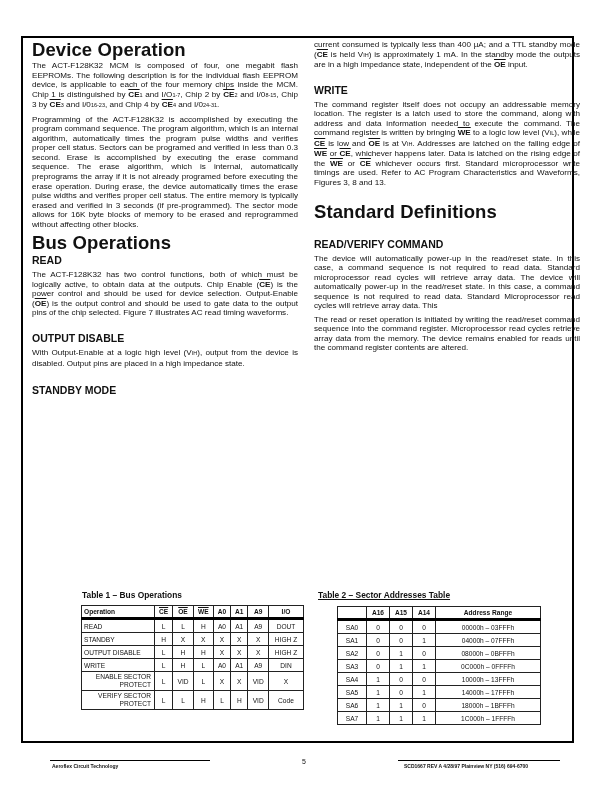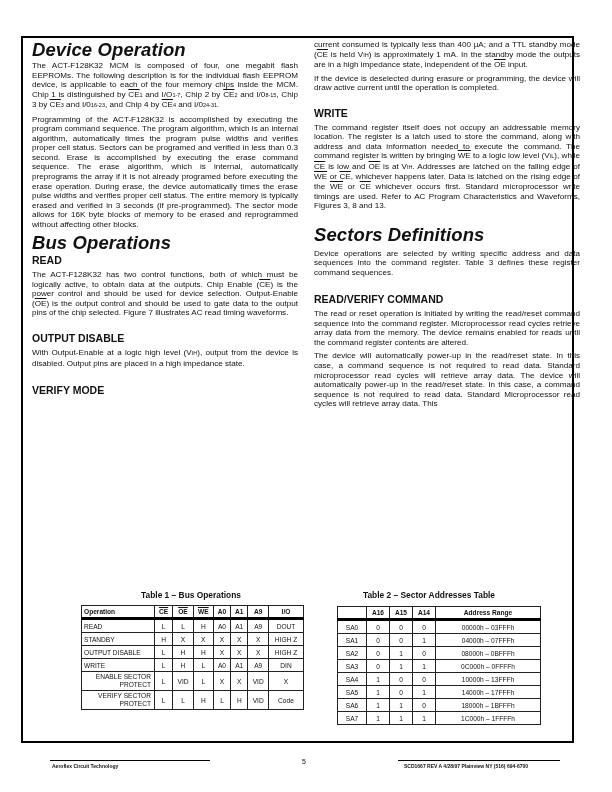--- a/index.html
+++ b/index.html
@@ -2,29 +2,29 @@
 <html><head>
 <meta charset="utf-8">
 <style>
   html, body { margin: 0; padding: 0; background: #ffffff; }
   body { width: 612px; height: 792px; position: relative; overflow: hidden; font-family: "Liberation Sans", sans-serif; color: #111; }
   .frame { position: absolute; left: 21px; top: 36px; width: 553px; height: 707px; border: 2px solid #000; box-sizing: border-box; }
   .col { position: absolute; top: 40px; width: 266px; font-size: 8.1px; line-height: 9.55px; }
   .col-left { left: 32px; }
   .col-right { left: 314px; }
   p { margin: 0 0 4px 0; text-align: justify; }
-  h1 { font-size: 18.5px; font-style: italic; font-weight: bold; margin: 0 0 1px 0; line-height: 20px; letter-spacing: 0.1px; }
+  h1 { font-size: 18.5px; font-weight: bold; margin: 0 0 1px 0; line-height: 20px; letter-spacing: 0.1px; }
   h2 { font-size: 10.5px; font-weight: bold; margin: 0 0 4px 0; line-height: 12px; }
   .gap-s { height: 3px; }
   .gap-m { height: 10px; }
   .gap-l { height: 12px; }
-  .ov { text-decoration: overline; }
+  .ov { text-decoration: overline; font-weight: bold; }
   sub, .sub { font-size: 5.5px; vertical-align: baseline; }
 
-  .tbl-title { position: absolute; font-size: 8.4px; font-weight: bold; text-align: center; }
+  .tbl-title { position: absolute; font-size: 8.4px; font-weight: bold; text-align: left; }
   table { position: absolute; border-collapse: collapse; font-size: 6.6px; }
   td, th { border: 1px solid #222; text-align: center; padding: 0 2px; height: 12px; }
   th { font-weight: bold; border-bottom: 3px solid #000; height: 11px; }
   .op { text-align: left; padding-left: 2px; }
   .op2 { text-align: right; padding-right: 3px; line-height: 8px; }
   .tall td { height: 18px; }
 
   .footer-line { position: absolute; height: 1px; background: #000; top: 760px; }
   .footer-text { position: absolute; top: 763px; font-size: 5px; font-weight: bold; }
   .page-num { position: absolute; top: 758px; left: 302px; font-size: 7px; }
@@ -38,37 +38,35 @@
   <h1>Device Operation</h1>
   <p>The ACT-F128K32 MCM is composed of four, one megabit flash EEPROMs. The following description is for the individual flash EEPROM device, is applicable to each of the four memory chips inside the MCM. Chip 1 is distinguished by <span class="ov">CE</span><span class="sub">1</span> and I/O<span class="sub">1-7</span>, Chip 2 by <span class="ov">CE</span><span class="sub">2</span> and I/0<span class="sub">8-15</span>, Chip 3 by <span class="ov">CE</span><span class="sub">3</span> and I/0<span class="sub">16-23</span>, and Chip 4 by <span class="ov">CE</span><span class="sub">4</span> and I/0<span class="sub">24-31</span>.</p>
   <p>Programming of the ACT-F128K32 is accomplished by executing the program command sequence. The program algorithm, which is an internal algorithm, automatically times the program pulse widths and verifies proper cell status. Sectors can be programed and verified in less than 0.3 second. Erase is accomplished by executing the erase command sequence. The erase algorithm, which is internal, automatically preprograms the array if it is not already programed before executing the erase operation. During erase, the device automatically times the erase pulse widths and verifies proper cell status. The entire memory is typically erased and verified in 3 seconds (if pre-programmed). The sector mode allows for 16K byte blocks of memory to be erased and reprogrammed without affecting other blocks.</p>
   <h1>Bus Operations</h1>
   <h2>READ</h2>
   <p>The ACT-F128K32 has two control functions, both of which must be logically active, to obtain data at the outputs. Chip Enable (<span class="ov">CE</span>) is the power control and should be used for device selection. Output-Enable (<span class="ov">OE</span>) is the output control and should be used to gate data to the output pins of the chip selected. Figure 7 illustrates AC read timing waveforms.</p>
   <div class="gap-m"></div>
   <h2>OUTPUT DISABLE</h2>
   <p>With Output-Enable at a logic high level (V<span class="sub">IH</span>), output from the device is disabled. Output pins are placed in a high impedance state.</p>
   <div class="gap-l"></div>
-  <h2>VERIFY MODE</h2>
+  <h2>STANDBY MODE</h2>
 </div>
 
 <div class="col col-right">
   <p>current consumed is typically less than 400 µA; and a TTL standby mode (<span class="ov">CE</span> is held V<span class="sub">IH</span>) is approximately 1 mA. In the standby mode the outputs are in a high impedance state, independent of the <span class="ov">OE</span> input.</p>
-  <p>If the device is deselected during erasure or programming, the device will draw active current until the operation is completed.</p>
   <div class="gap-m"></div>
   <h2>WRITE</h2>
   <p>The command register itself does not occupy an addressable memory location. The register is a latch used to store the command, along with address and data information needed to execute the command. The command register is written by bringing <span class="ov">WE</span> to a logic low level (V<span class="sub">IL</span>), while <span class="ov">CE</span> is low and <span class="ov">OE</span> is at V<span class="sub">IH</span>. Addresses are latched on the falling edge of <span class="ov">WE</span> or <span class="ov">CE</span>, whichever happens later. Data is latched on the rising edge of the <span class="ov">WE</span> or <span class="ov">CE</span> whichever occurs first. Standard microprocessor write timings are used. Refer to AC Program Characteristics and Waveforms, Figures 3, 8 and 13.</p>
   <div class="gap-m"></div>
-  <h1>Sectors Definitions</h1>
+  <h1>Standard Definitions</h1>
   <div class="gap-s"></div>
-  <p>Device operations are selected by writing specific address and data sequences into the command register. Table 3 defines these register command sequences.</p>
   <div class="gap-l"></div>
   <h2>READ/VERIFY COMMAND</h2>
+  <p>The device will automatically power-up in the read/reset state. In this case, a command sequence is not required to read data. Standard microprocessor read cycles will retrieve array data. The device will automatically power-up in the read/reset state. In this case, a command sequence is not required to read data. Standard Microprocessor read cycles will retrieve array data. This</p>
   <p>The read or reset operation is initiated by writing the read/reset command sequence into the command register. Microprocessor read cycles retrieve array data from the memory. The device remains enabled for reads until the command register contents are altered.</p>
-  <p>The device will automatically power-up in the read/reset state. In this case, a command sequence is not required to read data. Standard microprocessor read cycles will retrieve array data. The device will automatically power-up in the read/reset state. In this case, a command sequence is not required to read data. Standard Microprocessor read cycles will retrieve array data. This</p>
 </div>
 
 <div class="tbl-title" style="left:82px; top:590px; width:218px;">Table 1 – Bus Operations</div>
 <table style="left:81px; top:605px; width:223px;">
   <tbody>
       <tr>
     <th class="op" style="width:68px;">Operation</th>
     <th class="ov">CE</th>
     <th class="ov">OE</th>
     <th class="ov">WE</th>
@@ -133,21 +131,21 @@
     <td>L</td>
     <td>H</td>
     <td>L</td>
     <td>H</td>
     <td>VID</td>
     <td>Code</td>
   </tr>
 </tbody>
   </table>
 
-<div class="tbl-title" style="left:318px; top:590px; width:222px;">Table 2 – Sector Addresses Table</div>
+<div class="tbl-title" style="left:318px; top:590px; width:222px;text-decoration:underline;">Table 2 – Sector Addresses Table</div>
 <table style="left:337px; top:606px; width:204px;">
   <tbody>
       <tr>
     <th style="width:24px;"></th>
     <th>A16</th>
     <th>A15</th>
     <th>A14</th>
     <th style="width:100px;">Address Range</th>
   </tr>
   <tr>

